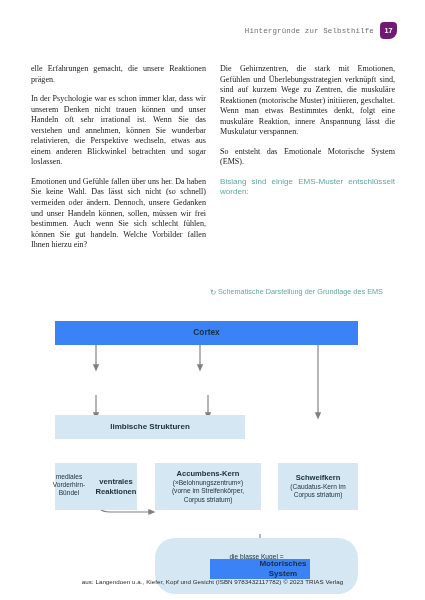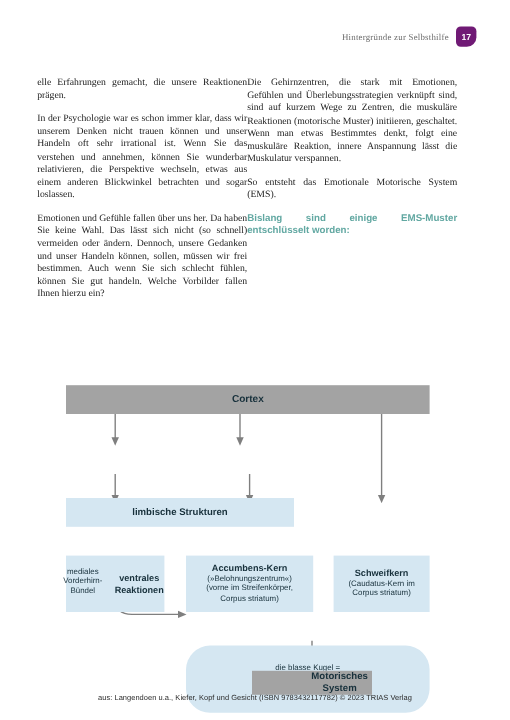--- a/index.html
+++ b/index.html
@@ -12,50 +12,50 @@
     position:relative;
   }
   .page{position:relative;width:425px;height:600px;}
 
   
   .runhead{
     position:absolute;top:22px;right:28px;
     display:flex;align-items:center;gap:6px;
   }
   .runhead-text{
-    font-family:Liberation Serif, serif;
+    font-family:Liberation Mono, monospace;
     font-size:7.4px;letter-spacing:.18px;
     color:#6d6d6d;white-space:nowrap;margin-left:36px;
   }
   .page-badge{
     width:17px;height:17px;border-radius:4px 4px 8px 4px;
     background:#701a75;color:#ffffff;
     font-family:"Liberation Sans", sans-serif;
     font-size:7.2px;font-weight:bold;
     display:flex;align-items:center;justify-content:center;
   }
 
   
-  .cols{position:absolute;top:64px;left:31px;width:364px;display:flex;}
+  .cols{position:absolute;top:64px;left:31px;width:364px;display:flex;gap:14px;}
   .col{width:175px;}
   .col p{
     margin:0 0 9px 0;
     font-size:8.1px;line-height:10.55px;
     text-align:justify;
     hyphens:manual;
   }
   .col p:last-child{margin-bottom:15px;}
 
   
   .teal-lead{
     color:#62a8a2;
     font-family:"Liberation Sans", sans-serif;
     font-size:7.8px;line-height:10.2px;
     margin:0 0 4px 0;
-    font-weight:bold;
+    font-weight:normal;
   }
   ul.ems-list{
     margin:0;padding:0;list-style:none;
   }
   ul.ems-list li{
     position:relative;
     padding-left:9px;
     font-size:8.1px;line-height:11.2px;
   }
   ul.ems-list li:before{
@@ -87,21 +87,21 @@
 
   .dbox{
     position:absolute;
     box-sizing:border-box;
     display:flex;align-items:center;justify-content:center;
     text-align:center;
     font-family:"Liberation Sans", sans-serif;
     color:#17303b;
   }
   .dbox .inner{padding:0 3px;}
-  .dark{background:#a3a3a3;}
+  .dark{background:#3b82f6;}
   .light{background:#d5e7f2;margin-top:44px;}
   .t-title{font-weight:bold;font-size:7.6px;line-height:9.6px;display:block;}
   .t-sub{font-weight:normal;font-size:6.6px;line-height:8.4px;display:block;}
 
   #box-cortex{left:55px;top:5px;width:303px;height:24px;}
   #box-cortex .t-title{font-size:8.4px;}
   #box-limbic{left:55px;top:55px;width:190px;height:24px;}
   #box-limbic .t-title{font-size:8px;}
   #box-vta{left:55px;top:103px;width:82px;height:47px;padding-left:40px;}
   #box-accumbens{left:155px;top:103px;width:106px;height:47px;}
@@ -146,20 +146,23 @@
     </div>
 
     <div class="col">
       <p>Die Gehirnzentren, die stark mit Emotionen, Gefühlen und Überlebungsstrategien verknüpft sind, sind auf kurzem Wege zu Zentren, die muskuläre Reaktionen (motorische Muster) initiieren, geschaltet. Wenn man etwas Bestimmtes denkt, folgt eine muskuläre Reaktion, innere Anspannung lässt die Muskulatur verspannen.</p>
       <p>So entsteht das Emotionale Motorische System (EMS).</p>
       <p class="teal-lead">Bislang sind einige EMS-Muster entschlüsselt worden:</p>
     </div>
 
   </div>
 
+  <div class="fig-caption">
+    <span class="cap-icon">↻</span><span>Schematische Darstellung der Grundlage des EMS</span>
+  </div>
 
   <div class="diagram">
 
     <svg width="425" height="255" viewBox="0 0 425 255">
       <defs>
         <marker id="ah" markerWidth="7" markerHeight="7" refX="3.2" refY="3" orient="auto">
           <path d="M0,0.3 L6.2,3 L0,5.7 z" fill="#7f7f7f"></path>
         </marker>
       </defs>
       <g stroke="#7f7f7f" stroke-width="1.15" fill="none" marker-end="url(#ah)">

